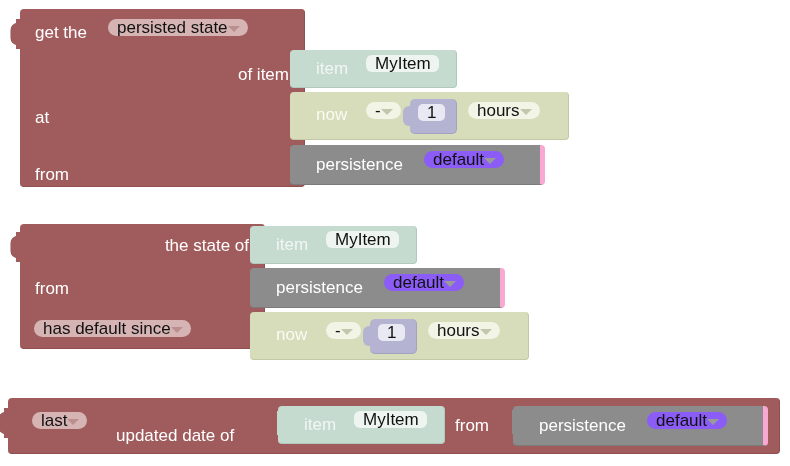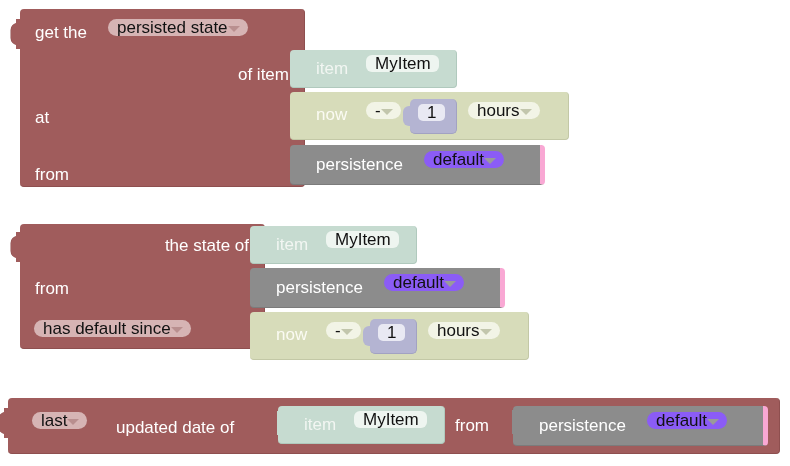--- a/index.html
+++ b/index.html
@@ -268,21 +268,21 @@
   </div>
 
   <div class="blk body-red" id="g3-red">
     <div class="plug-left plug-red" style="top:14px;"></div>
 
     <span class="pill pill-on-red" style="left:24px; top:14px;">
       <span class="pill-text">last</span>
       <span class="caret caret-on-red"></span>
     </span>
 
-    <span class="lbl" style="left:108px; top:20px;">updated date of</span>
+    <span class="lbl" style="left:108px; top:28px;">updated date of</span>
 
     <div class="socket" style="background:#c6dbd0; left:269px; top:13px; border-radius:0 7px 7px 0;"></div>
 
     <div class="blk body-mint" id="g3-item">
       <span class="lbl lbl-dim" style="left:26px; top:9px;">item</span>
       <span class="pill pill-on-mint" style="left:76px; top:5px;">
         <span class="pill-text">MyItem</span>
       </span>
     </div>
 

